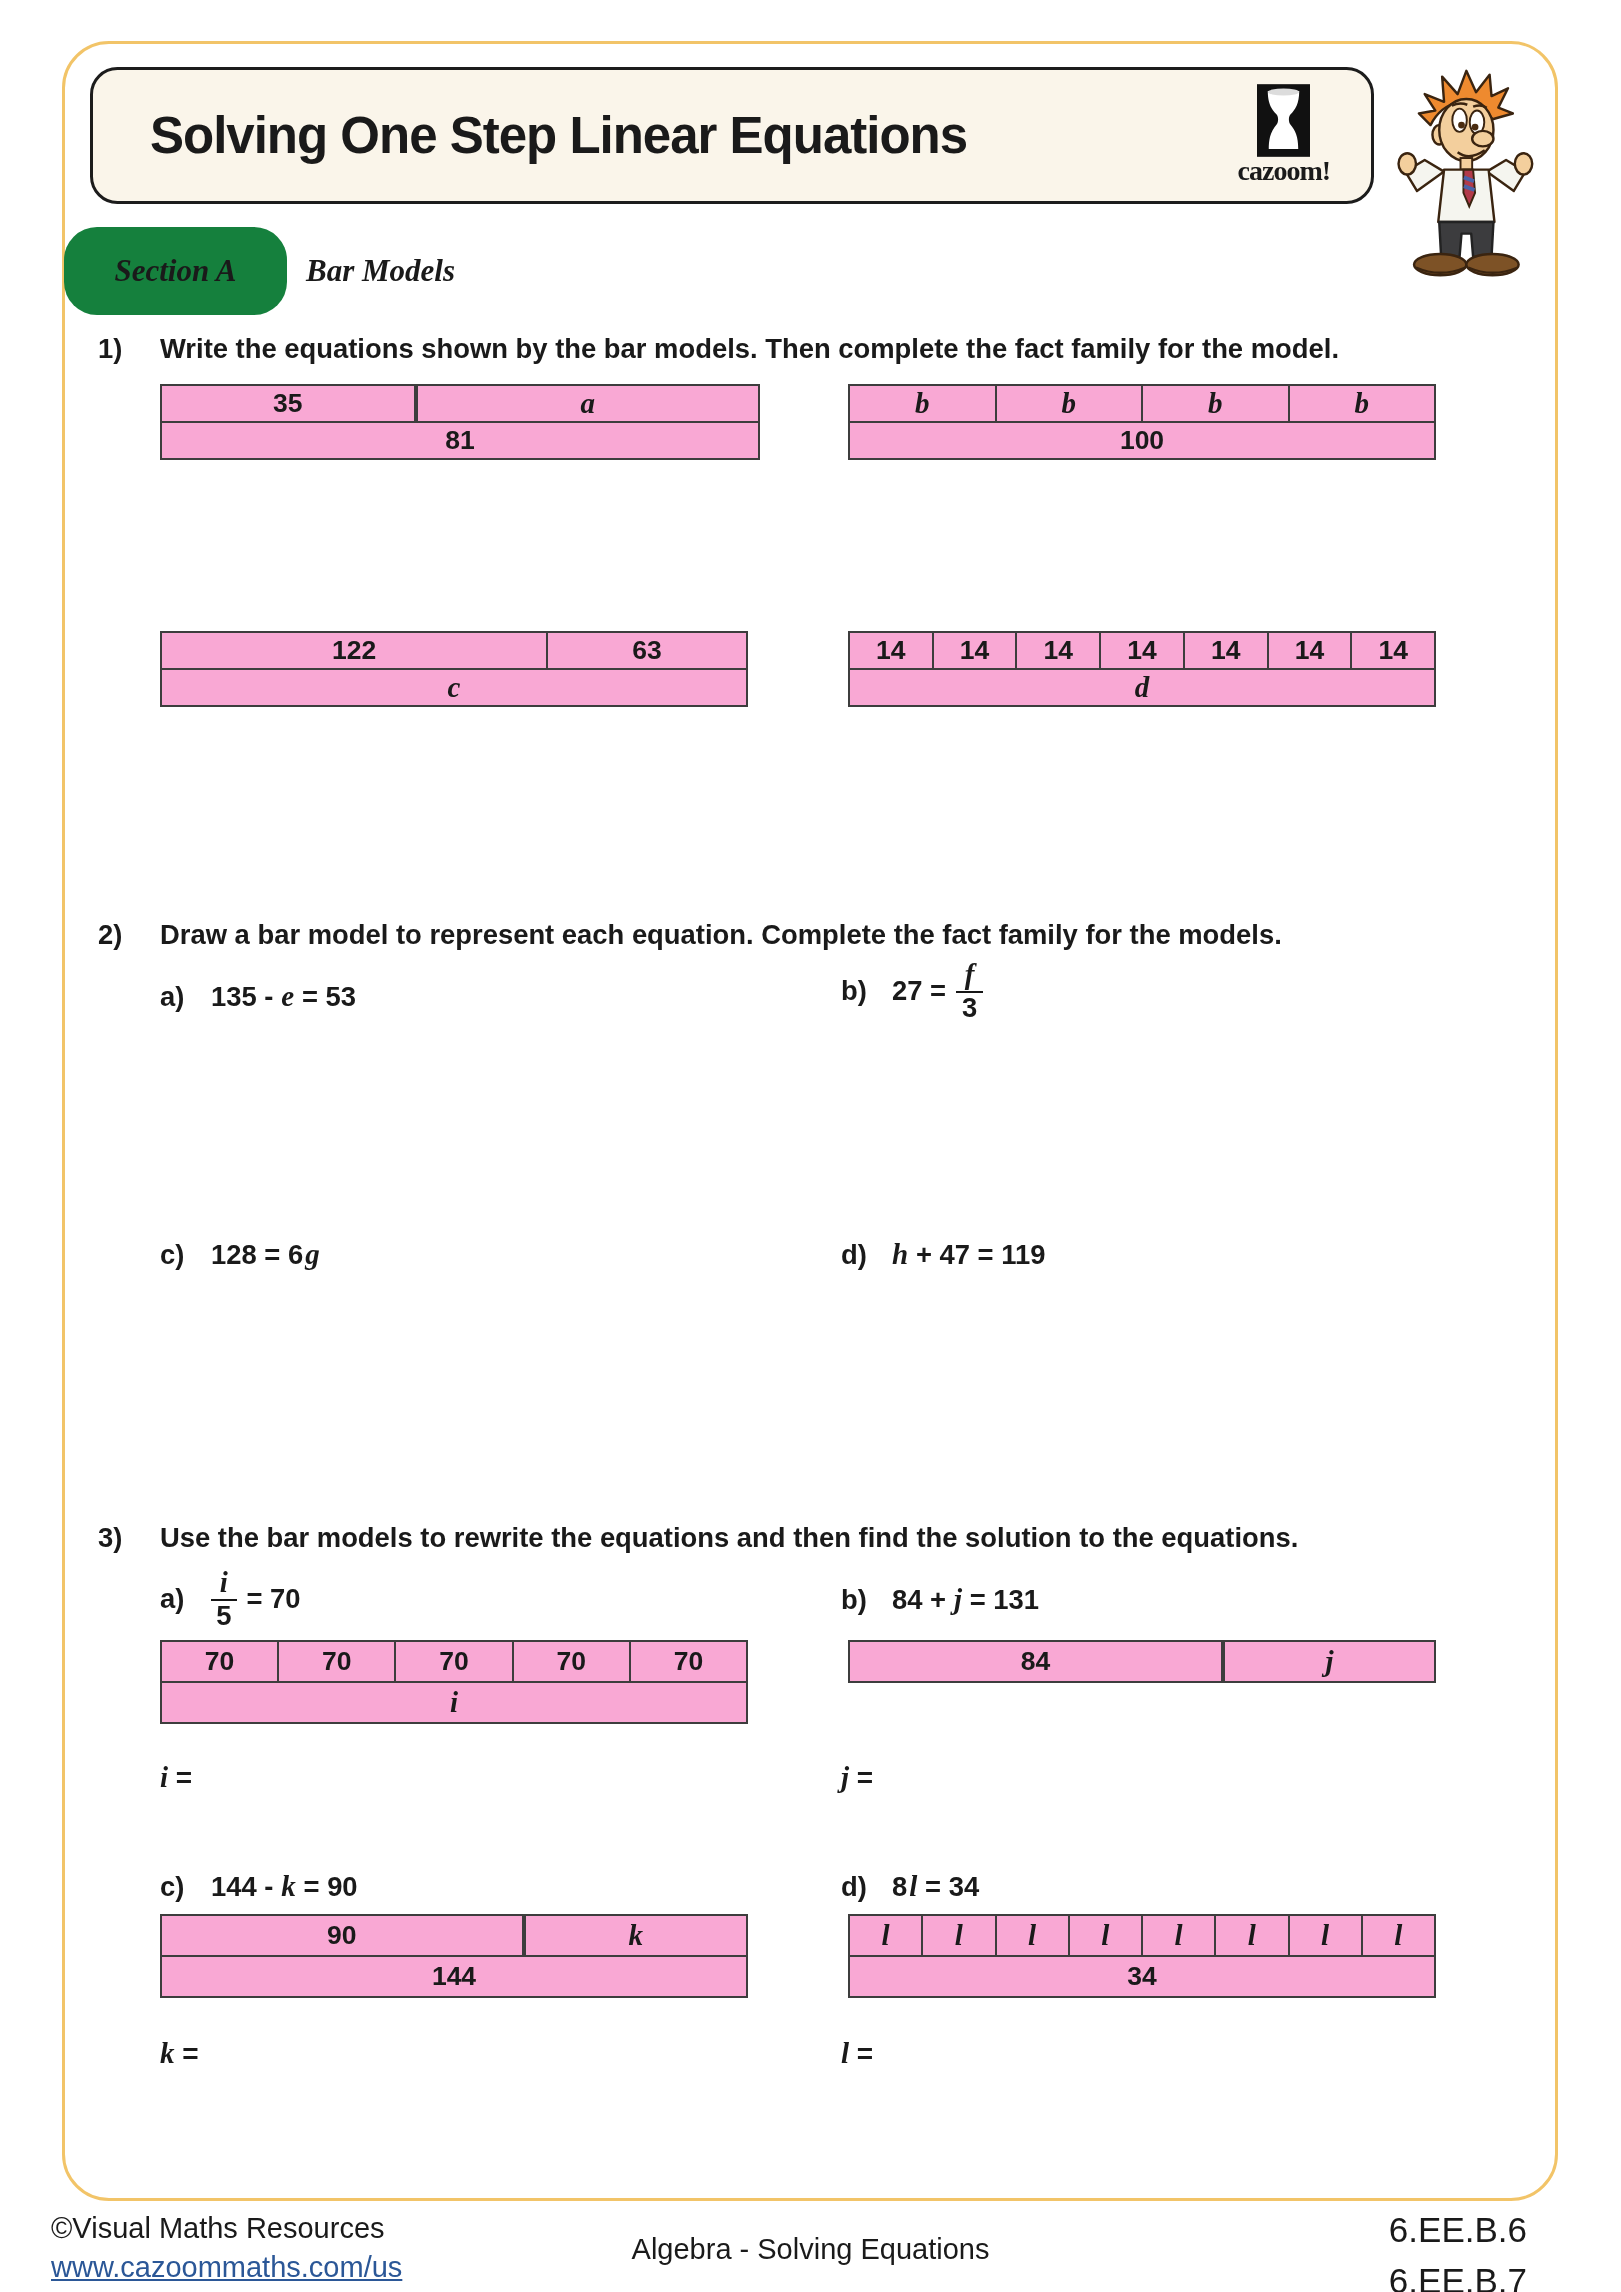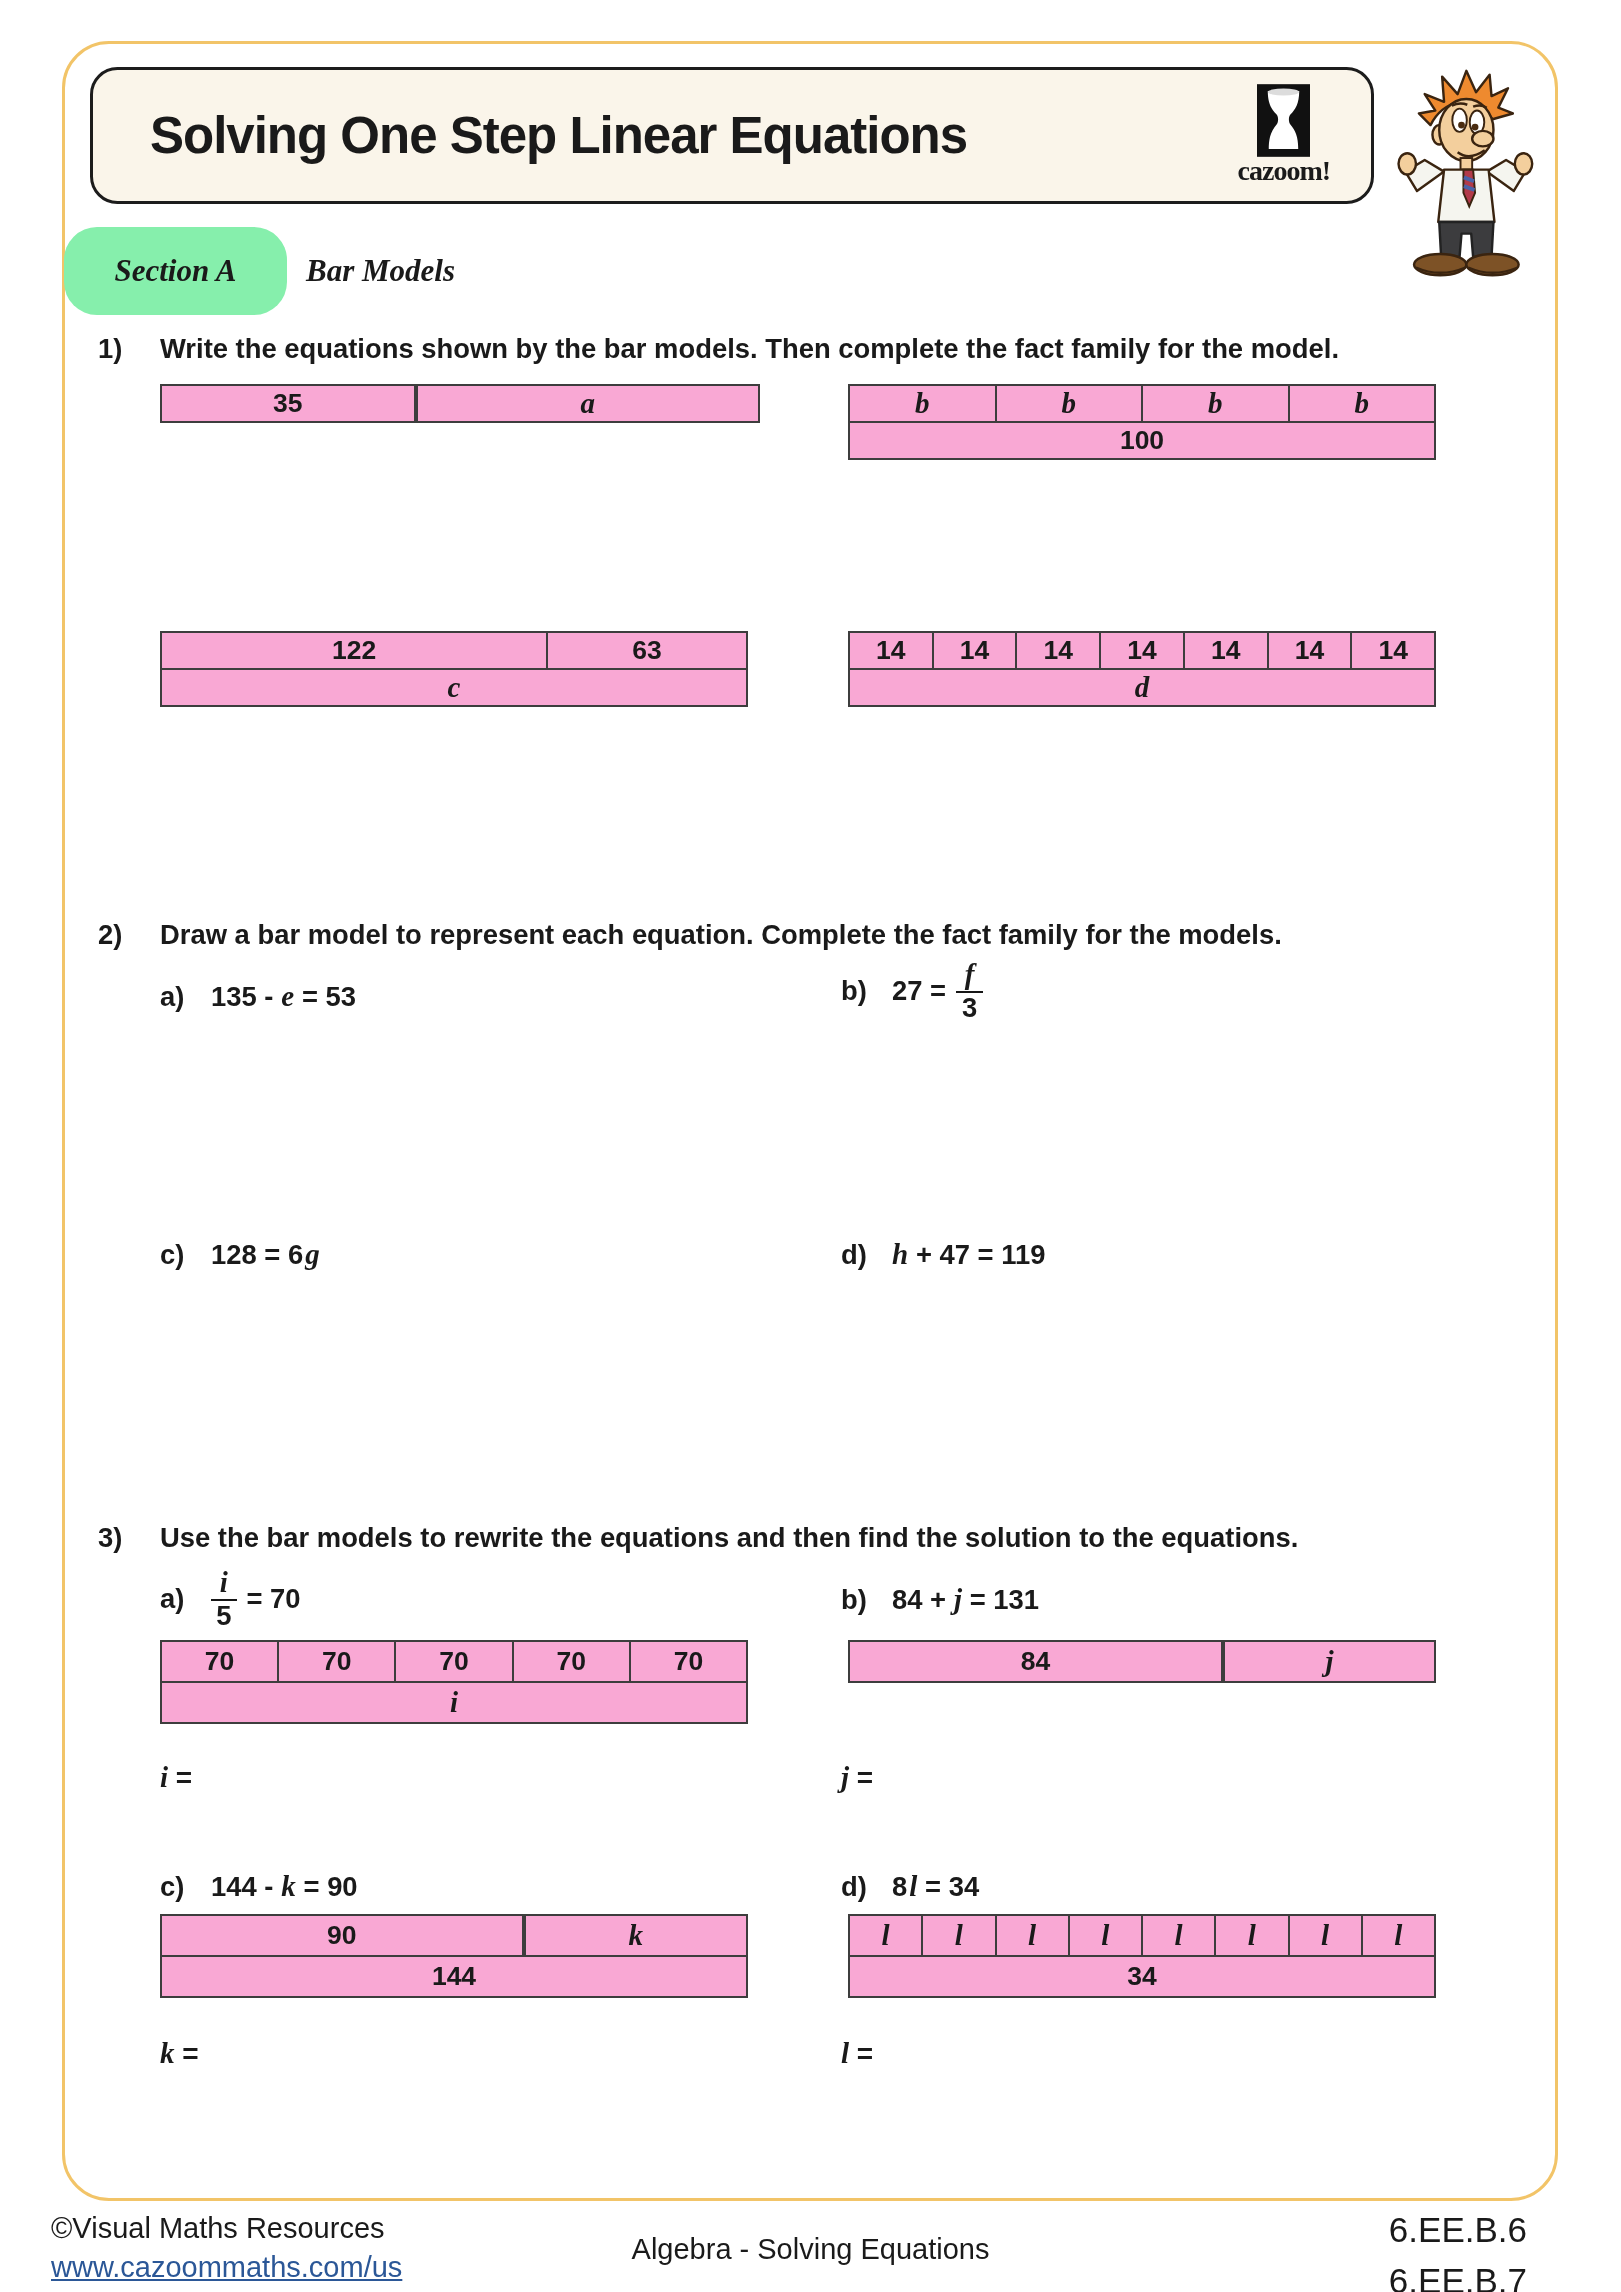--- a/index.html
+++ b/index.html
@@ -25,21 +25,21 @@
   .logo{width:147px;display:flex;flex-direction:column;align-items:center;margin-right:13.7px;}
   .logo-text{
     font-family:"Liberation Serif",serif;font-weight:bold;font-size:28px;
     letter-spacing:-1px;margin-top:-2px;
   }
   
   .mascot{position:absolute;left:1384px;top:61px;width:155px;height:227px;}
   
   .section-badge{
     position:absolute;left:64px;top:227px;width:223px;height:88px;
-    background:#86efac;border-radius:33px;
+    background:#15803d;border-radius:33px;
     display:flex;align-items:center;justify-content:center;
     font-family:"Liberation Serif",serif;font-weight:bold;font-style:italic;font-size:31px;
   }
   .section-name{
     position:absolute;left:306px;top:227px;height:88px;display:flex;align-items:center;
     font-family:"Liberation Serif",serif;font-weight:bold;font-style:italic;font-size:31px;
   }
   
   .qhead{position:absolute;display:flex;font-weight:bold;font-size:27.4px;}
   .qhead .qnum{width:62px;flex:none;}
@@ -162,20 +162,23 @@
 <div class="qhead" id="q1-head">
   <span class="qnum">1)</span>
   <span class="qprompt">Write the equations shown by the bar models. Then complete the fact family for the model.</span>
 </div>
 
 <div class="bm" id="bm-q1a">
   <div class="bm-row">
     <div class="bm-cell" style="flex:42.5">35</div>
     <div class="bm-cell v" style="flex:57.5">a</div>
   </div>
+  <div class="bm-row">
+    <div class="bm-cell" style="flex:100">81</div>
+  </div>
 </div>
 
 <div class="bm" id="bm-q1b">
   <div class="bm-row">
     <div class="bm-cell v" style="flex:1">b</div>
     <div class="bm-cell v" style="flex:1">b</div>
     <div class="bm-cell v" style="flex:1">b</div>
     <div class="bm-cell v" style="flex:1">b</div>
   </div>
   <div class="bm-row">

